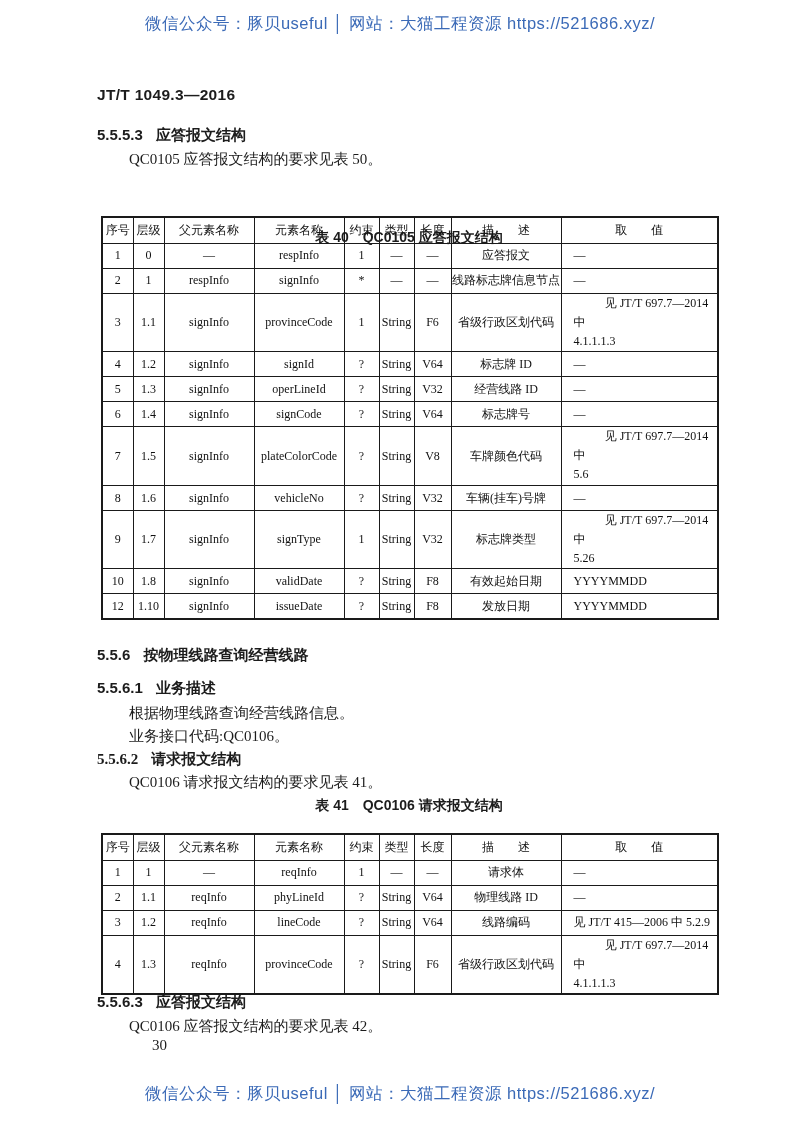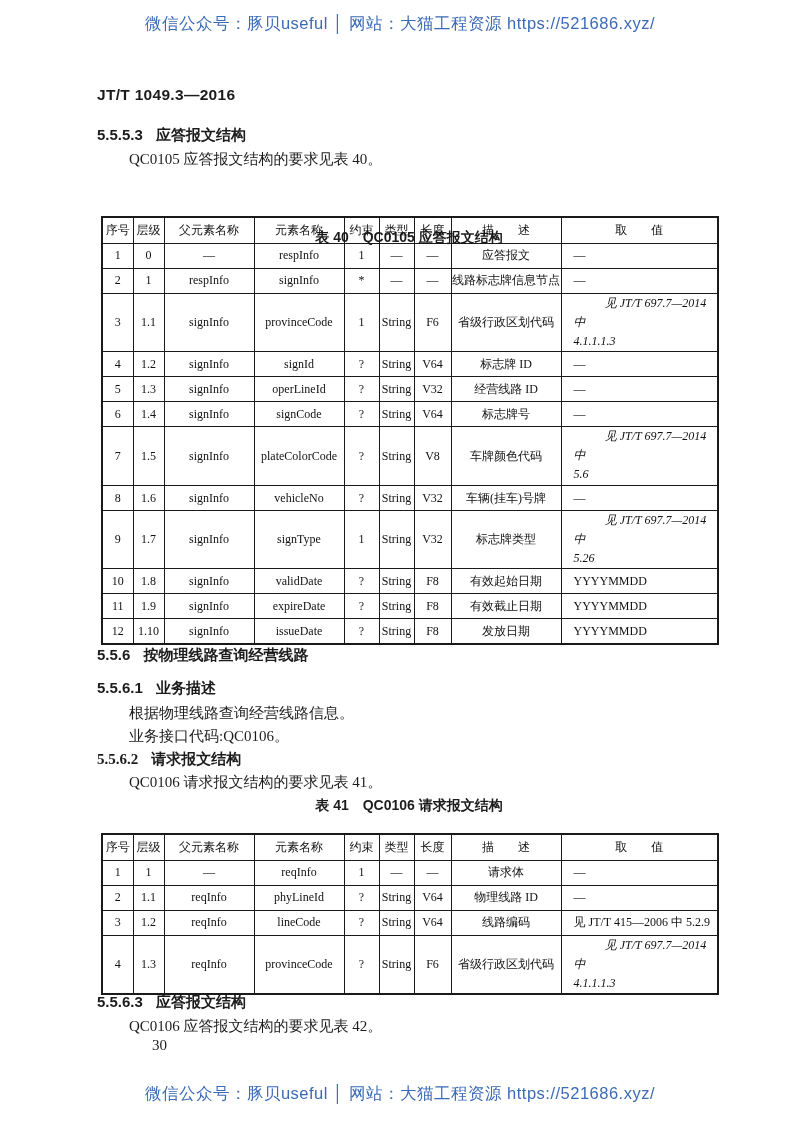--- a/index.html
+++ b/index.html
@@ -79,21 +79,20 @@
   .data-tbl tbody tr.tall { height: 50px; }
   .data-tbl td.val-col {
     text-align: left;
     padding-left: 12px;
     padding-right: 4px;
   }
   .data-tbl td.val-col.multiline {
     white-space: pre-line;
     text-indent: 2.6em;
     line-height: 1.6;
-    font-style: italic;
   }
   .t40 { top: 216px; }
   .t41 { top: 833px; }
 
   .page-number {
     top: 1037px; left: 112px;
     font-size: 15px;
     margin-left: 40px;
   }
 
@@ -115,21 +114,21 @@
 <body>
 
 <div class="abs watermark wm-top" style="color: rgb(59, 106, 183);">微信公众号：豚贝useful │ 网站：大猫工程资源 https://521686.xyz/</div>
 
 <div class="abs doc-code">JT/T 1049.3—2016</div>
 
 <div class="abs heading y-h5553">
   <span class="h-num">5.5.5.3</span><span>应答报文结构</span>
 </div>
 
-<div class="abs para y-p1">QC0105 应答报文结构的要求见表 40。</div>
+<div class="abs para y-p1">QC0105 应答报文结构的要求见表 50。</div>
 
 <div class="abs tbl-caption y-c40">表 40　QC0105 应答报文结构</div>
 
 <table class="data-tbl t40">
   <colgroup>
     <col style="width:31px">
       <col style="width:31px">
       <col style="width:90px">
       <col style="width:90px">
     <col style="width:35px">
@@ -259,31 +258,20 @@
         <td>1.8</td>
         <td>signInfo</td>
         <td>validDate</td>
         <td>?</td>
         <td>String</td>
         <td>F8</td>
         <td>有效起始日期</td>
         <td class="val-col">YYYYMMDD</td>
       </tr>
       <tr>
-        <td>11</td>
-        <td>1.9</td>
-        <td>signInfo</td>
-        <td>expireDate</td>
-        <td>?</td>
-        <td>String</td>
-        <td>F8</td>
-        <td>有效截止日期</td>
-        <td class="val-col">YYYYMMDD</td>
-      </tr>
-      <tr>
         <td>12</td>
         <td>1.10</td>
         <td>signInfo</td>
         <td>issueDate</td>
         <td>?</td>
         <td>String</td>
         <td>F8</td>
         <td>发放日期</td>
         <td class="val-col">YYYYMMDD</td>
       </tr>

